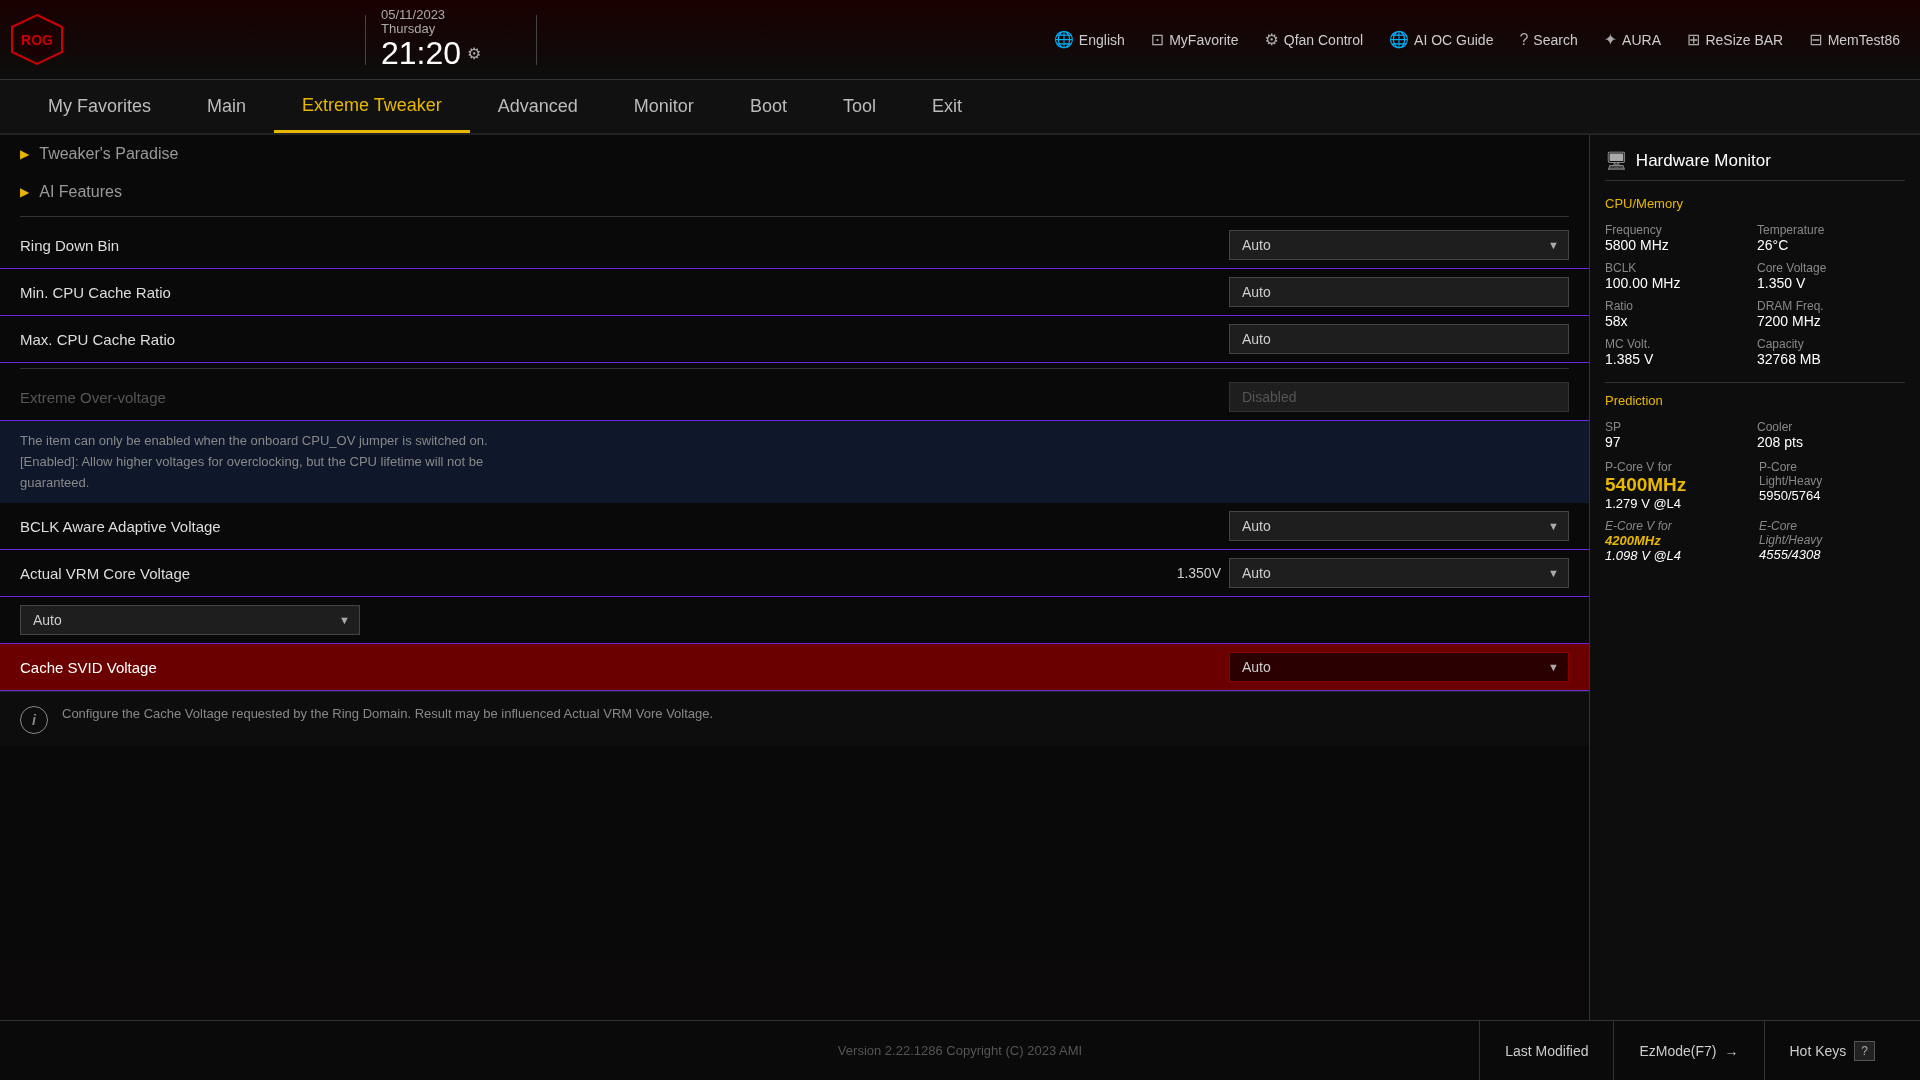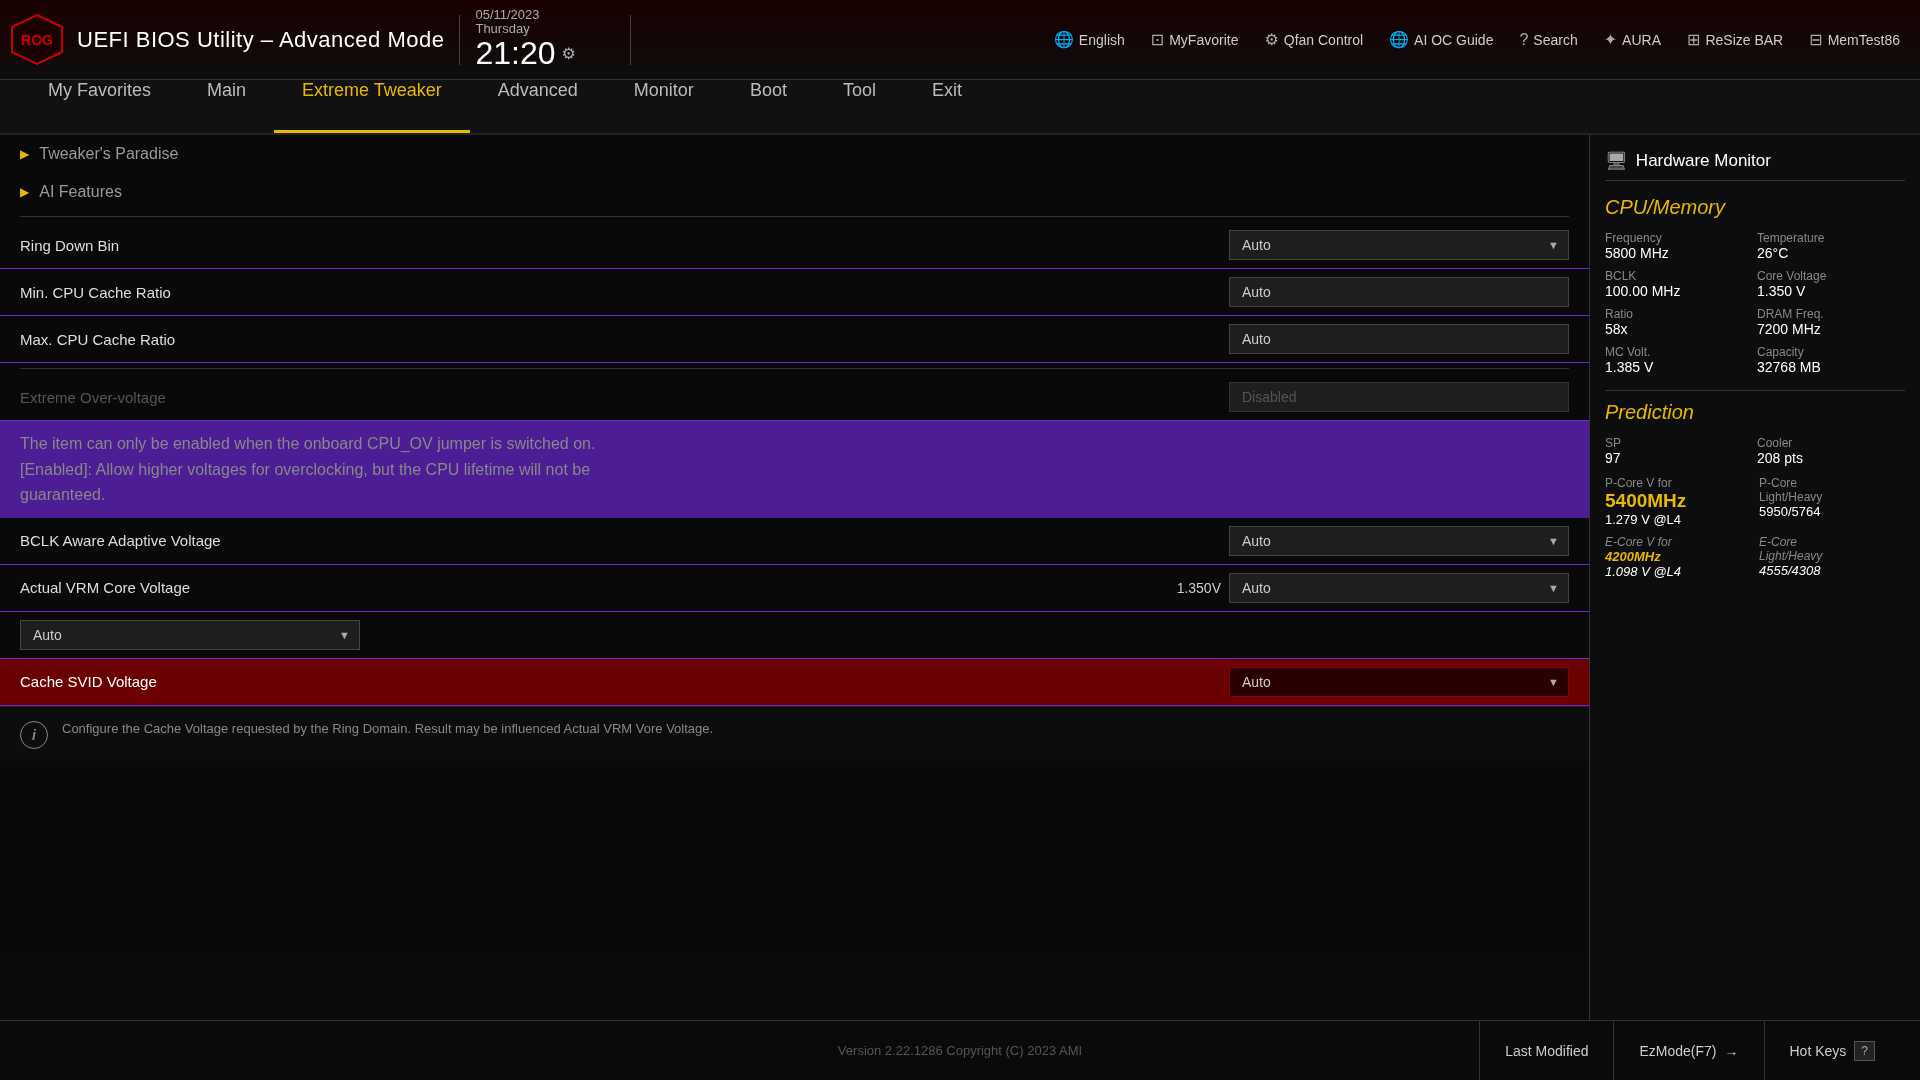--- a/index.html
+++ b/index.html
@@ -112,20 +112,21 @@
       display: flex;
       align-items: center;
       height: 55px;
       padding: 0 20px;
     }
 
     .main-nav-item {
       padding: 0 28px;
       height: 100%;
       display: flex;
+      align-items: center;
       font-size: 18px;
       color: #bbb;
       cursor: pointer;
       white-space: nowrap;
     }
 
     .main-nav-item.active {
       color: #e8b800;
       border-bottom: 3px solid #e8b800;
     }
@@ -238,23 +239,23 @@
 
     .setting-input-box.disabled-box {
       border-color: #333;
       color: #555;
     }
 
     
     .info-text {
       padding: 10px 20px;
       color: #888;
-      font-size: 16px;
+      font-size: 13px;
       line-height: 1.6;
-      background: #4c1d95;
+      background: #0f172a;
     }
 
     
     .info-bar {
       display: flex;
       align-items: flex-start;
       padding: 12px 20px;
       background: #0d0d0d;
       border-top: 1px solid #222;
       gap: 14px;
@@ -303,25 +304,24 @@
       border-bottom: 1px solid #333;
     }
 
     .hw-monitor-icon {
       color: #aaa;
       font-size: 18px;
     }
 
     .hw-section-title {
       color: #e8b800;
-      font-size: 20px;
+      font-size: 13px;
       font-weight: 500;
       margin-bottom: 12px;
       margin-top: 5px;
-      font-style: italic;
     }
 
     .hw-grid {
       display: grid;
       grid-template-columns: 1fr 1fr;
       gap: 8px 4px;
       margin-bottom: 15px;
     }
 
     .hw-cell {
@@ -412,21 +412,20 @@
 <div style="position:absolute; top:-9999px"></div>
 
 <div class="top-bar">
   <div class="logo-area">
 
     <svg class="rog-logo-svg" viewBox="0 0 55 55">
       <polygon points="27,3 52,15 52,40 27,52 2,40 2,15" fill="none" stroke="#cc0000" stroke-width="2"></polygon>
       <polygon points="27,8 47,18 47,37 27,47 7,37 7,18" fill="#1a0000"></polygon>
       <text x="27" y="33" text-anchor="middle" fill="#cc0000" font-size="14" font-weight="bold">ROG</text>
     </svg>
-    <span class="bios-title">UEFI BIOS Utility – Advanced Mode</span>
   </div>
 
   <div class="top-bar-divider"></div>
 
   <div class="datetime-area">
     <span class="date-line">
       <span>05/11/2023</span>
     </span>
     <div class="time-line">
       <span style="font-size:13px; color:#aaa; display:block; line-height:1">Thursday</span>

